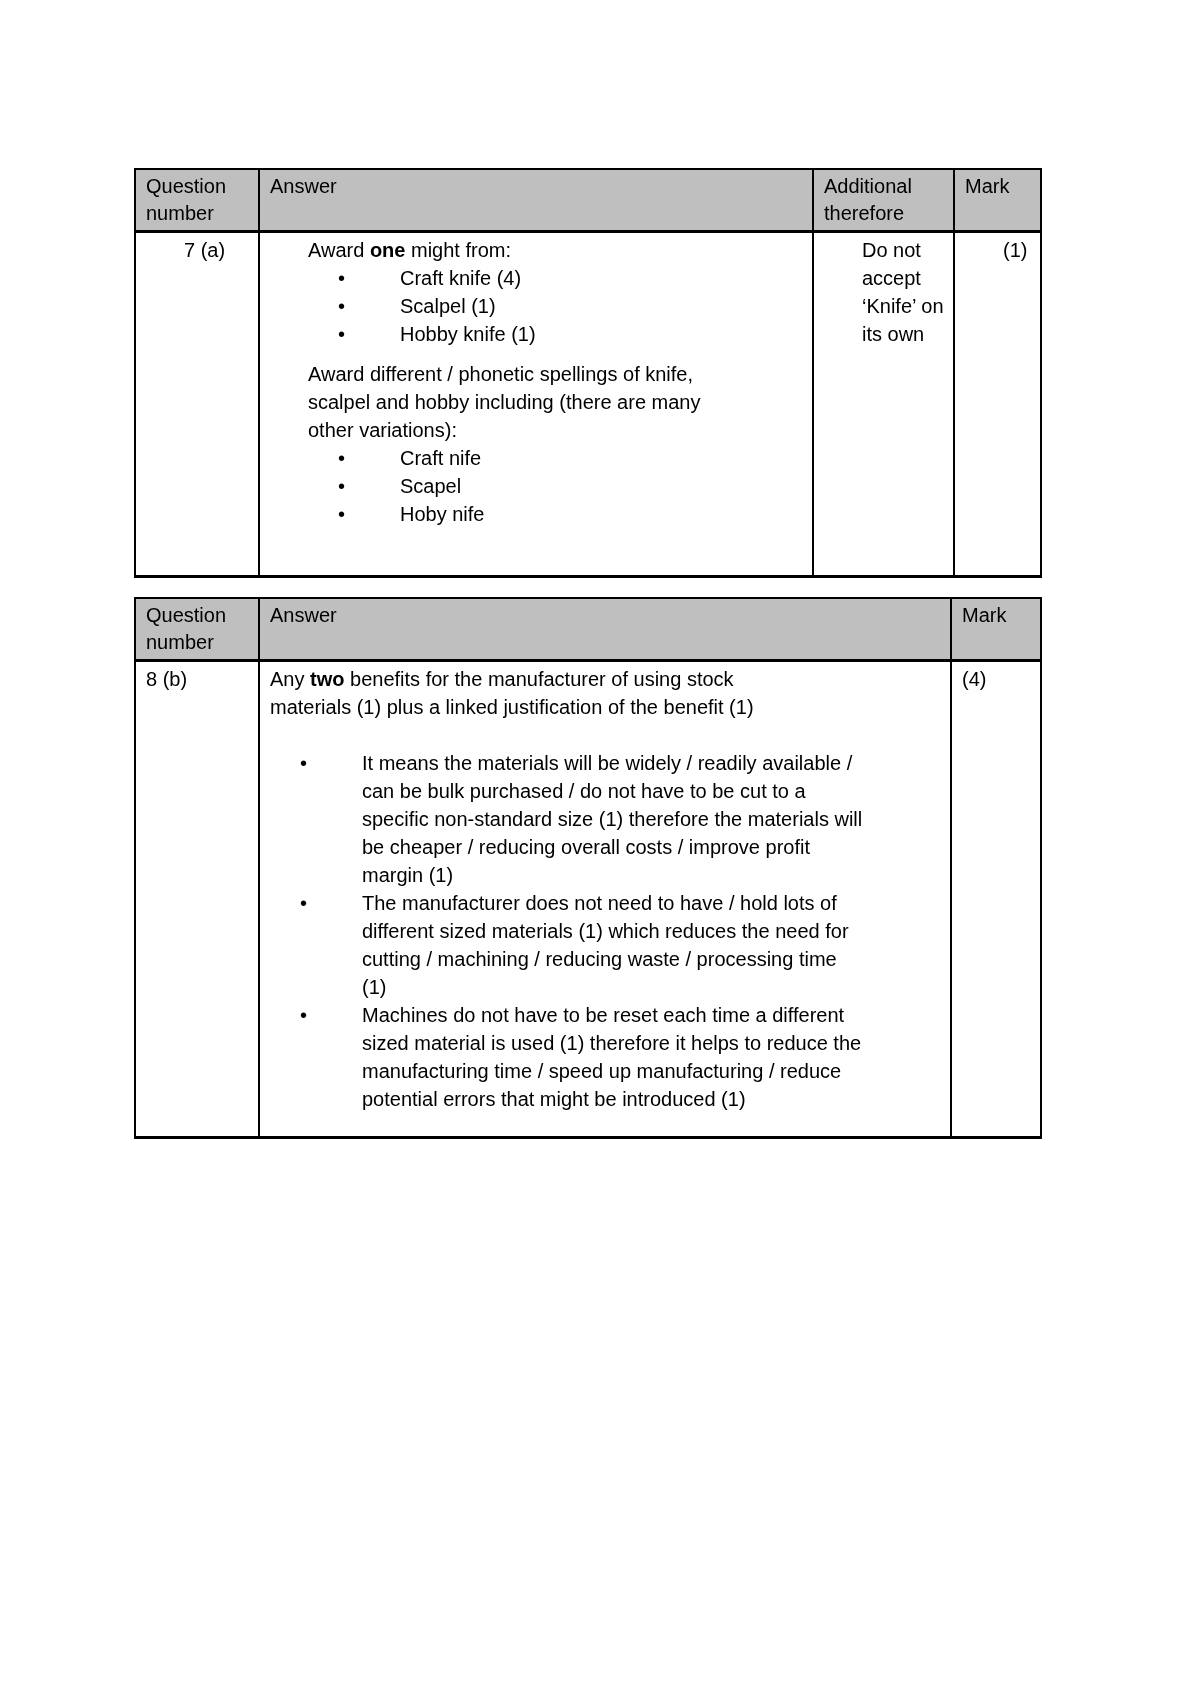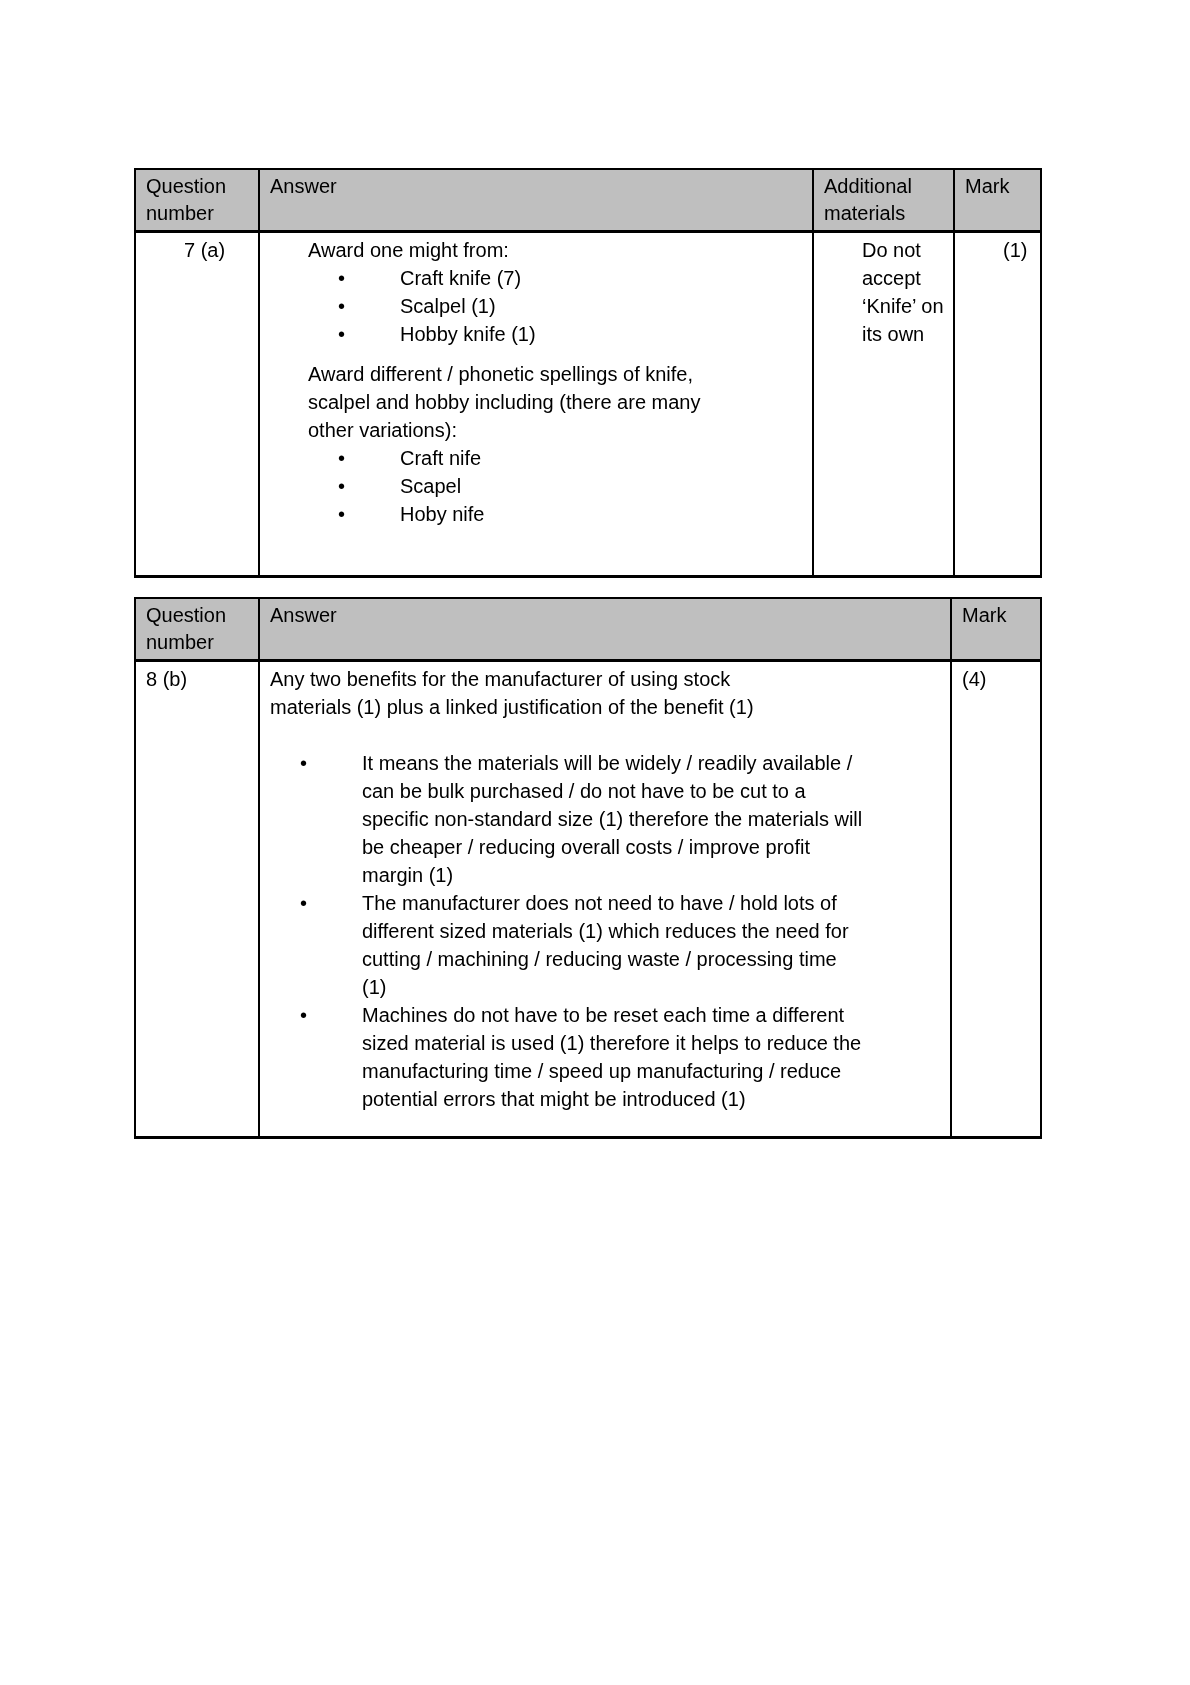--- a/index.html
+++ b/index.html
@@ -55,49 +55,49 @@
   ul.bullets li {
     position: relative;
     padding-left: 92px;
     white-space: pre-line;
   }
   ul.bullets li .bullet-dot {
     position: absolute;
     left: 30px;
     top: 0;
   }
-  strong { font-weight: normal; }
+  strong { font-weight: bold; }
 </style>
 </head>
 <body>
 
 <div class="page">
 
   <table class="ms-table" id="table-7a">
     <colgroup>
       <col style="width:124px">
       <col style="width:554px">
       <col style="width:141px">
       <col style="width:87px">
     </colgroup>
     <thead>
       <tr>
         <th>Question number</th>
         <th>Answer</th>
-        <th>Additional materials</th>
+        <th>Additional therefore</th>
         <th>Mark</th>
       </tr>
     </thead>
     <tbody>
       <tr>
         <td>7 (a)</td>
         <td>
           <p class="para"><span>Award </span><strong>one</strong><span> might from:</span></p>
           <ul class="bullets">
-            <li><span class="bullet-dot">•</span><span>Craft knife (7)</span></li>
+            <li><span class="bullet-dot">•</span><span>Craft knife (4)</span></li>
             <li><span class="bullet-dot">•</span><span>Scalpel (1)</span></li>
             <li><span class="bullet-dot">•</span><span>Hobby knife (1)</span></li>
           </ul>
           <p class="para spaced">Award different / phonetic spellings of knife,
 scalpel and hobby including (there are many
 other variations):</p>
           <ul class="bullets">
             <li><span class="bullet-dot">•</span><span>Craft nife</span></li>
             <li><span class="bullet-dot">•</span><span>Scapel</span></li>
             <li><span class="bullet-dot">•</span><span>Hoby nife</span></li>

